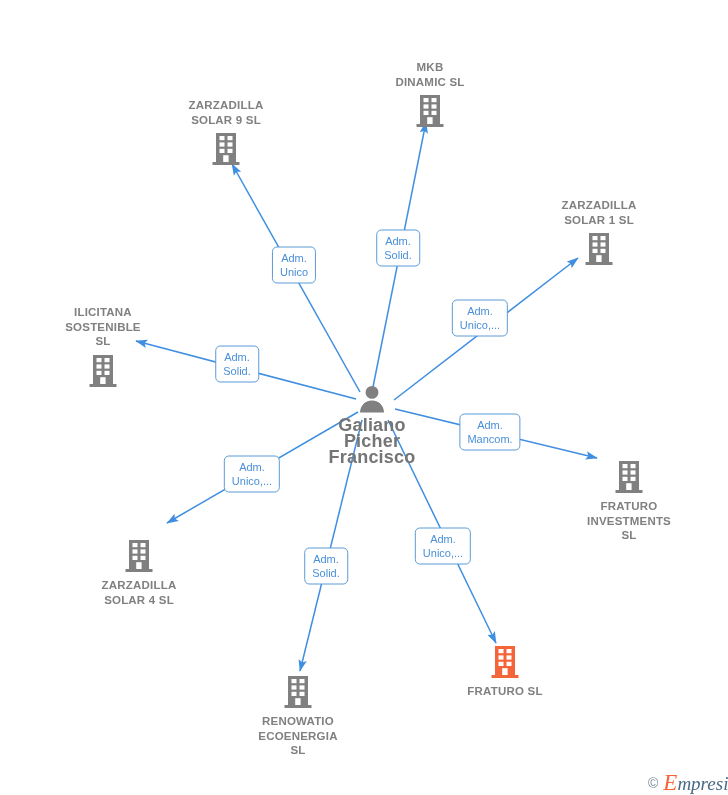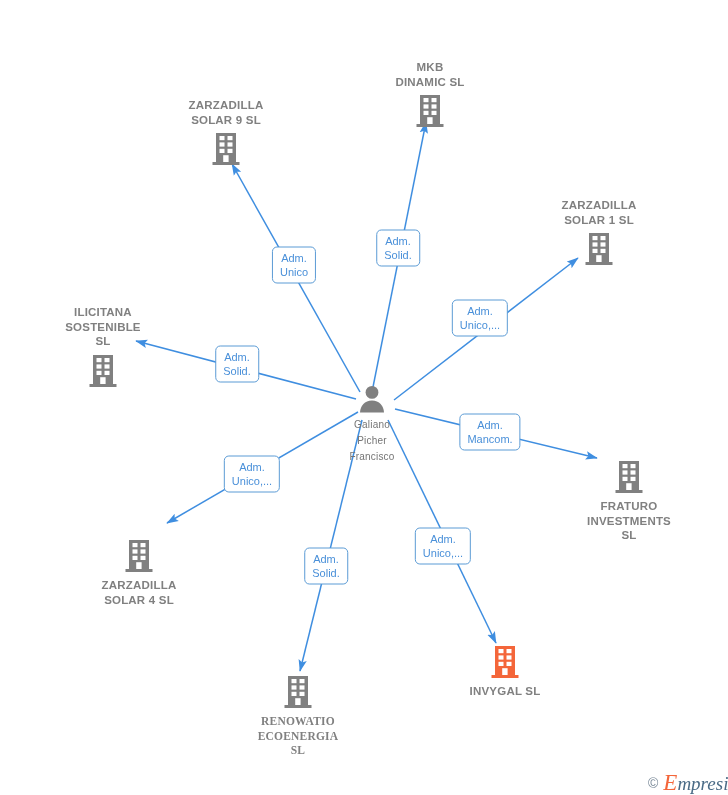--- a/index.html
+++ b/index.html
@@ -33,22 +33,22 @@
   }
   .node-label {
     font-size: 11.5px;
     line-height: 14.5px;
     color: #808080;
     font-weight: bold;
     letter-spacing: 0.2px;
     white-space: pre-line;
   }
   .node-label.person {
-    font-weight: normal;
-    font-size: 10px;
+    font-weight: bold;
+    font-size: 18px;
     line-height: 16px;
     color: #757575;
   }
   .node-icon {
     width: 34px;
     height: 38px;
     display: block;
   }
   .node-icon.person-icon {
     width: 30px;
@@ -214,21 +214,21 @@
             <rect x="18.5" y="12.4" width="5" height="4.2" fill="#ffffff"></rect>
             <rect x="10.5" y="18.8" width="5" height="4.2" fill="#ffffff"></rect>
             <rect x="18.5" y="18.8" width="5" height="4.2" fill="#ffffff"></rect>
             <rect x="14.2" y="25.2" width="5.4" height="6.8" fill="#ffffff"></rect>
             <rect x="3.5" y="32" width="27" height="3" fill="#808080"></rect>
           </svg>
         </span>
         <div class="node-label">ZARZADILLA
 SOLAR 4 SL</div>
       </div>
-      <div class="node label-below" style="left: 298px; top: 673px; font-family: Liberation Serif, serif;">
+      <div class="node label-below" style="left: 298px; top: 673px;">
         <span>
           <svg class="node-icon" viewBox="0 0 34 38" xmlns="http://www.w3.org/2000/svg" aria-hidden="true">
             <rect x="7" y="3" width="20" height="29" fill="#808080"></rect>
             <rect x="10.5" y="6" width="5" height="4.2" fill="#ffffff"></rect>
             <rect x="18.5" y="6" width="5" height="4.2" fill="#ffffff"></rect>
             <rect x="10.5" y="12.4" width="5" height="4.2" fill="#ffffff"></rect>
             <rect x="18.5" y="12.4" width="5" height="4.2" fill="#ffffff"></rect>
             <rect x="10.5" y="18.8" width="5" height="4.2" fill="#ffffff"></rect>
             <rect x="18.5" y="18.8" width="5" height="4.2" fill="#ffffff"></rect>
             <rect x="14.2" y="25.2" width="5.4" height="6.8" fill="#ffffff"></rect>
@@ -246,21 +246,21 @@
             <rect x="10.5" y="6" width="5" height="4.2" fill="#ffffff"></rect>
             <rect x="18.5" y="6" width="5" height="4.2" fill="#ffffff"></rect>
             <rect x="10.5" y="12.4" width="5" height="4.2" fill="#ffffff"></rect>
             <rect x="18.5" y="12.4" width="5" height="4.2" fill="#ffffff"></rect>
             <rect x="10.5" y="18.8" width="5" height="4.2" fill="#ffffff"></rect>
             <rect x="18.5" y="18.8" width="5" height="4.2" fill="#ffffff"></rect>
             <rect x="14.2" y="25.2" width="5.4" height="6.8" fill="#ffffff"></rect>
             <rect x="3.5" y="32" width="27" height="3" fill="#f4663a"></rect>
           </svg>
         </span>
-        <div class="node-label">INVYGAL  SL</div>
+        <div class="node-label">FRATURO  SL</div>
       </div>
       <div class="node label-below" style="left: 372px; top: 384px;">
         <span>
           <svg class="node-icon person-icon" viewBox="0 0 30 30" xmlns="http://www.w3.org/2000/svg" aria-hidden="true">
             <circle cx="15" cy="8.4" r="6.4" fill="#808080"></circle>
             <path d="M15 16.4 C7.6 16.4 3.4 21.4 3.0 28.5 L27 28.5 C26.6 21.4 22.4 16.4 15 16.4 Z" fill="#808080"></path>
           </svg>
         </span>
         <div class="node-label person">Galiano
 Picher

